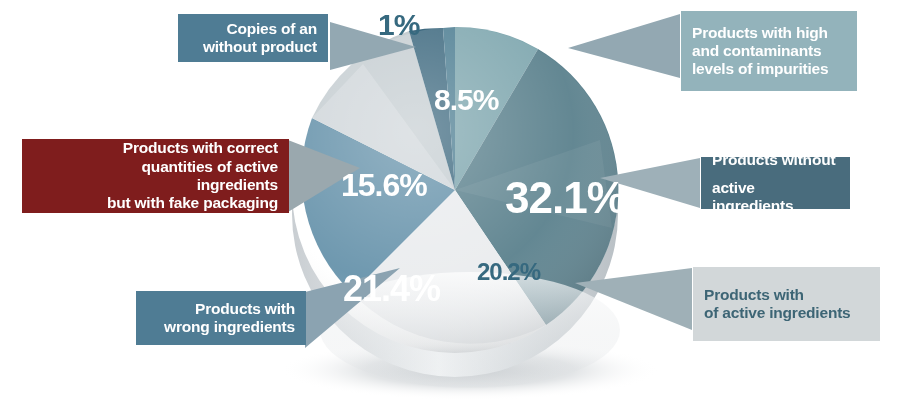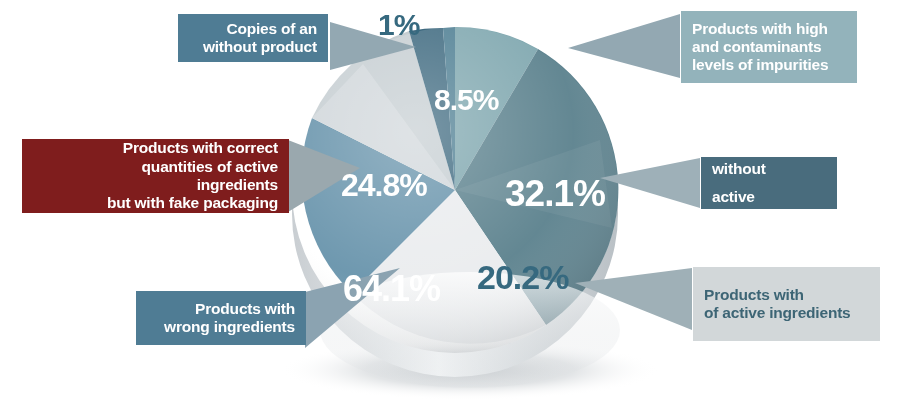--- a/index.html
+++ b/index.html
@@ -105,27 +105,27 @@
     <polygon points="692,268 692,330 575,283" fill="#9fb0b7"></polygon>
     <polygon points="305,292 305,348 400,268" fill="#8ba3b1"></polygon>
     <polygon points="288,140 288,212 360,168" fill="#9aa8ae"></polygon>
   </svg>
 
   <div class="callout dark ralign" style="left:178px;top:14px;width:150px;height:48px;">
     <span>Copies of an</span>
     <span>without product</span>
   </div>
 
-  <div class="callout teal lalign" style="left:681px;top:11px;width:176px;height:72px;">
+  <div class="callout teal lalign" style="left:681px;top:11px;width:176px;height:80px;">
     <span>Products with high</span>
     <span>and contaminants</span>
     <span>levels of impurities</span>
   </div>
 
-  <div class="callout slate lalign" style="left:701px;top:157px;width:136px;height:52px;gap:10px;">
+  <div class="callout slate lalign" style="left:701px;top:157px;width:149px;height:52px;gap:10px;">
     <span>Products without</span>
     <span>active ingredients</span>
   </div>
 
   <div class="callout lgray lalign" style="left:693px;top:267px;width:187px;height:74px;">
     <span>Products with</span>
     <span>of active ingredients</span>
   </div>
 
   <div class="callout dark ralign" style="left:136px;top:291px;width:170px;height:54px;">
@@ -134,18 +134,18 @@
   </div>
 
   <div class="callout gray ralign" style="left:22px;top:139px;width:267px;height:74px;">
     <span>Products with correct</span>
     <span>quantities of active ingredients</span>
     <span>but with fake packaging</span>
   </div>
 
   <div class="pct ink" style="left:378px;top:8px;font-size:30px;">1%</div>
   <div class="pct white" style="left:434px;top:43px;font-size:30px;">8.5%</div>
-  <div class="pct white" style="left:505px;top:133px;font-size:37px;">32.1%</div>
-  <div class="pct ink" style="left:477px;top:258px;font-size:34px;">20.2%</div>
-  <div class="pct white" style="left:343px;top:228px;font-size:36px;">64.1%</div>
-  <div class="pct white" style="left:341px;top:127px;font-size:32px;">24.8%</div>
+  <div class="pct white" style="left:505px;top:133px;font-size:44px;">32.1%</div>
+  <div class="pct ink" style="left:477px;top:258px;font-size:24px;">20.2%</div>
+  <div class="pct white" style="left:343px;top:228px;font-size:36px;">21.4%</div>
+  <div class="pct white" style="left:341px;top:127px;font-size:32px;">15.6%</div>
 
 </div>
 
 </body></html>

